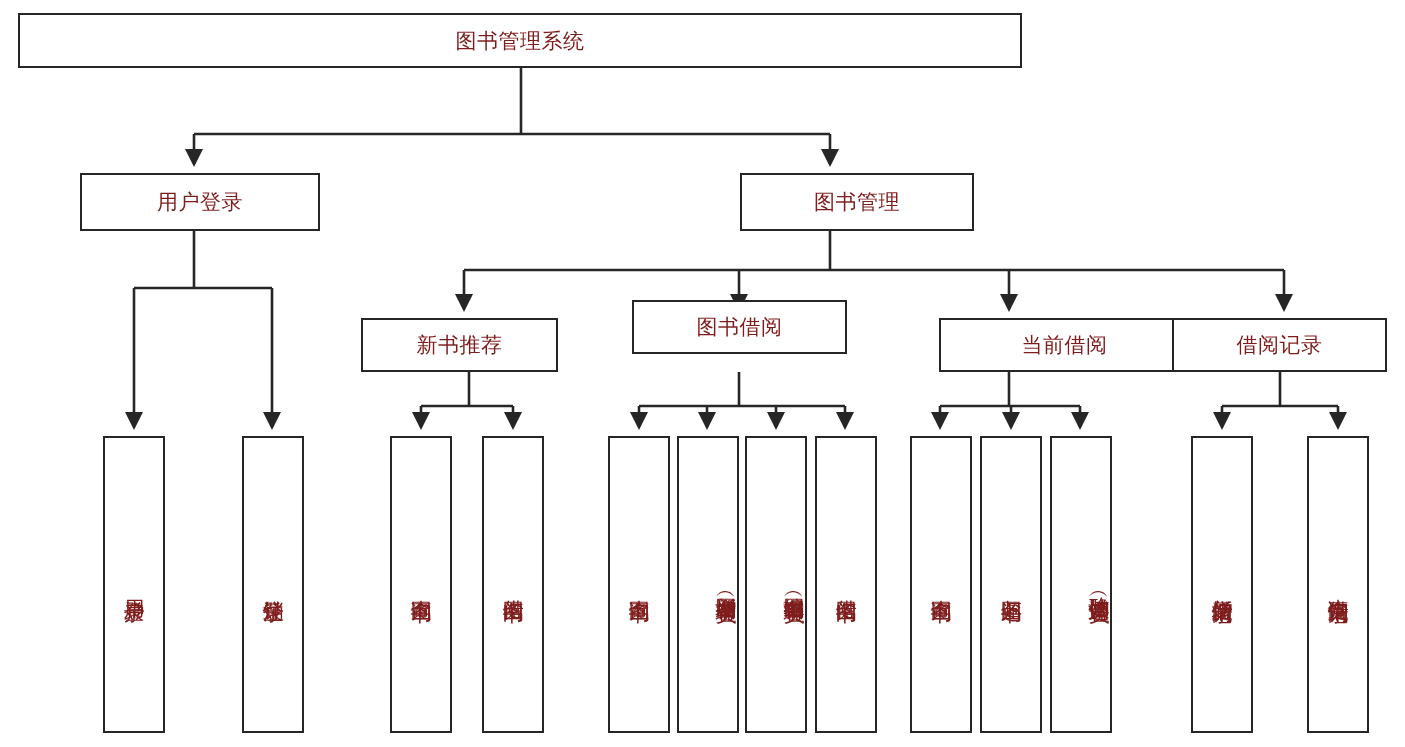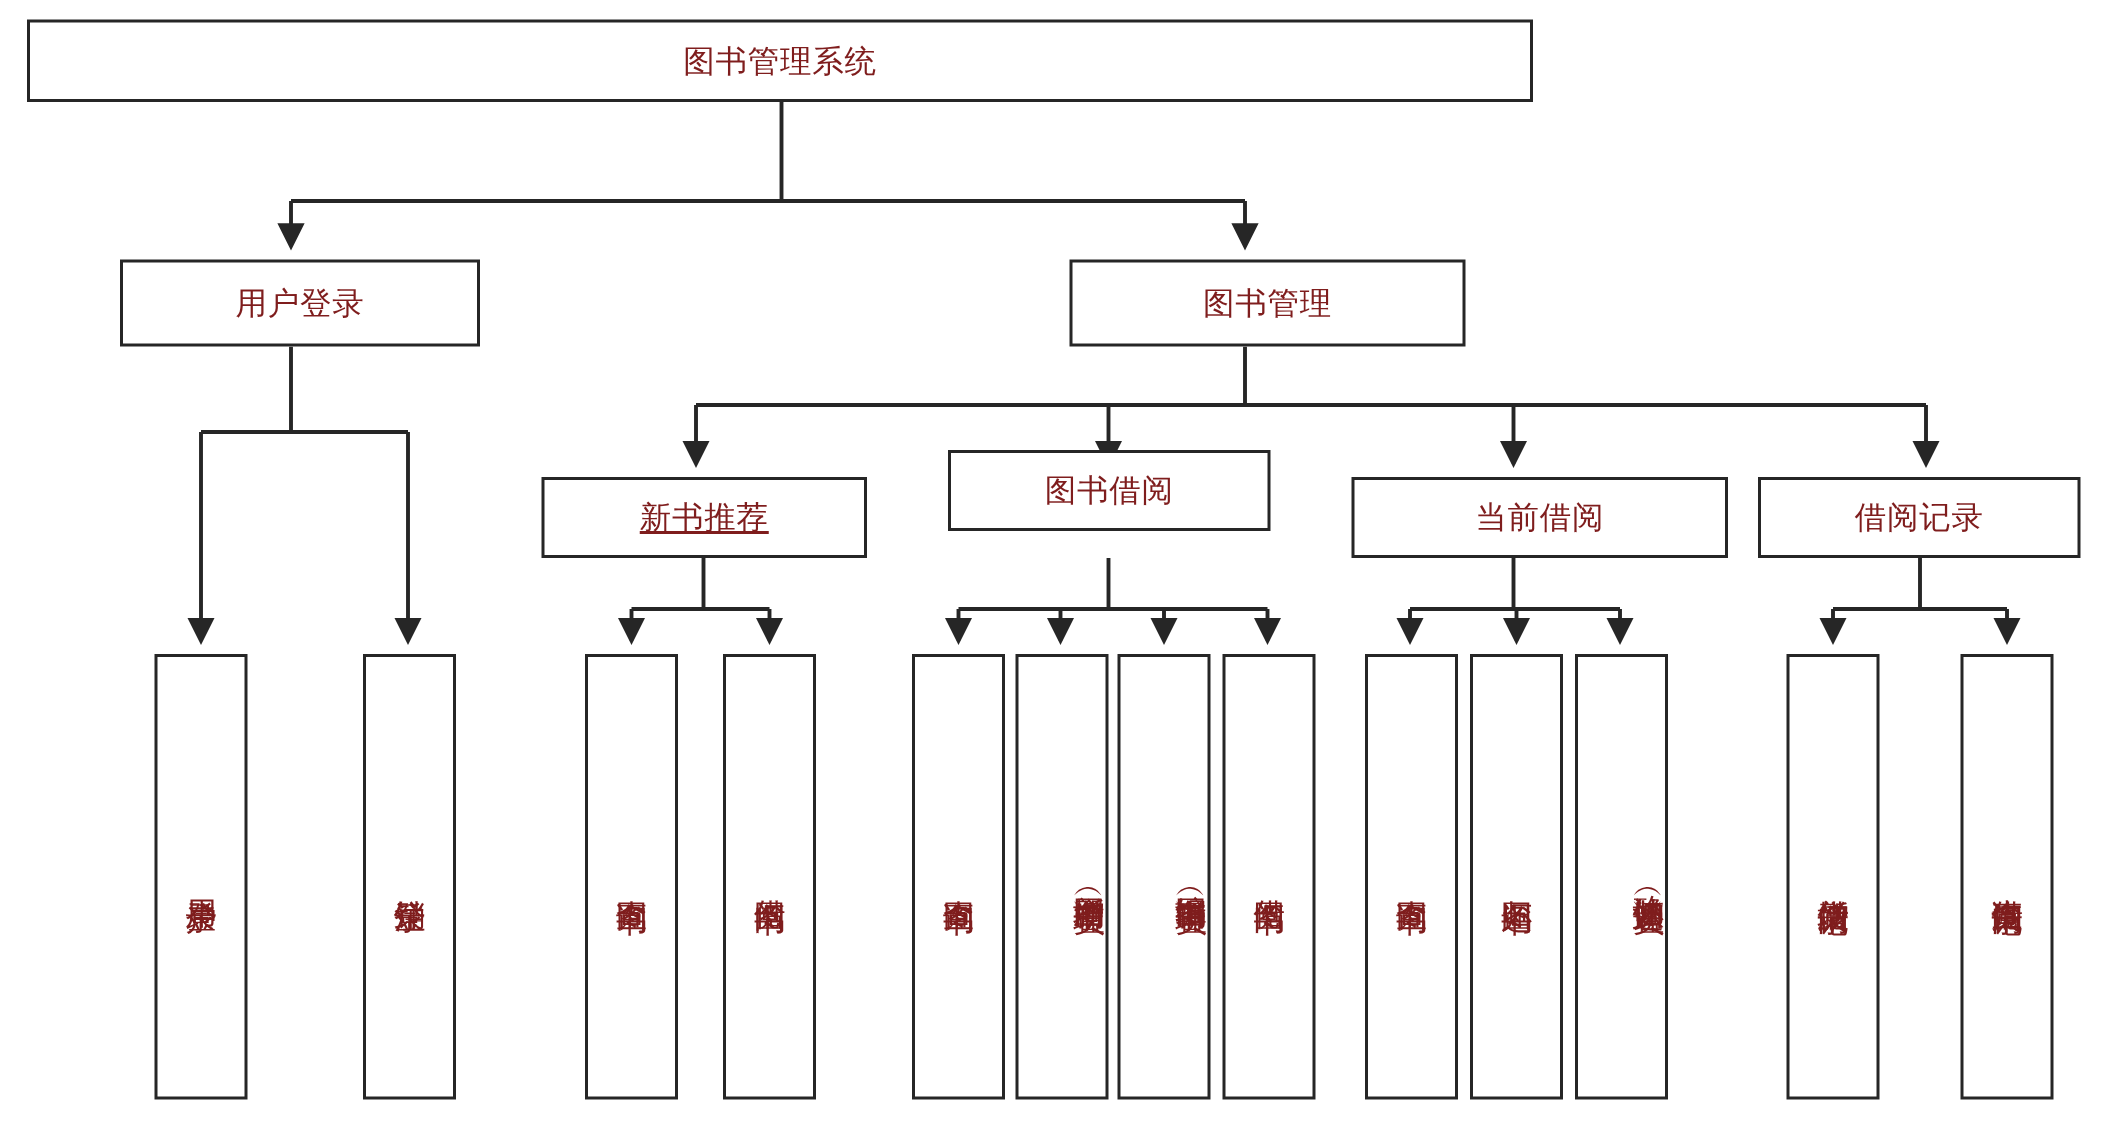--- a/index.html
+++ b/index.html
@@ -117,25 +117,25 @@
       <path d="M 1280 372 L 1280 406"></path>
       <path d="M 1222 406 L 1338 406"></path>
       <path d="M 1222 406 L 1222 427" marker-end="url(#arrow)"></path>
       <path d="M 1338 406 L 1338 427" marker-end="url(#arrow)"></path>
     </g>
   </svg>
 
   <div class="node horiz" style="left:18px; top:13px; width:1004px; height:55px;">图书管理系统</div>
 
   <div class="node horiz" style="left:80px; top:173px; width:240px; height:58px;">用户登录</div>
-  <div class="node horiz" style="left:713px; top:173px; width:264px; height:58px;">图书管理</div>
+  <div class="node horiz" style="left:740px; top:173px; width:234px; height:58px;">图书管理</div>
 
-  <div class="node horiz" style="left:361px; top:318px; width:217px; height:54px;text-decoration:underline;">新书推荐</div>
+  <div class="node horiz" style="left:361px; top:318px; width:197px; height:54px;">新书推荐</div>
   <div class="node horiz" style="left:632px; top:300px; width:215px; height:54px;">图书借阅</div>
-  <div class="node horiz" style="left:901px; top:318px; width:251px; height:54px;">当前借阅</div>
+  <div class="node horiz" style="left:939px; top:318px; width:251px; height:54px;">当前借阅</div>
   <div class="node horiz" style="left:1172px; top:318px; width:215px; height:54px;">借阅记录</div>
 
   <div class="node vert midalign" style="left:103px; top:436px; width:62px; height:297px;">用户登录</div>
   <div class="node vert midalign" style="left:242px; top:436px; width:62px; height:297px;">注销登录</div>
 
   <div class="node vert midalign" style="left:390px; top:436px; width:62px; height:297px;">查询图书</div>
   <div class="node vert midalign" style="left:482px; top:436px; width:62px; height:297px;">借阅图书</div>
 
   <div class="node vert midalign" style="left:608px; top:436px; width:62px; height:297px;">查询图书</div>
   <div class="node vert topalign" style="left:677px; top:436px; width:62px; height:297px;">新增图书（管理员）</div>

